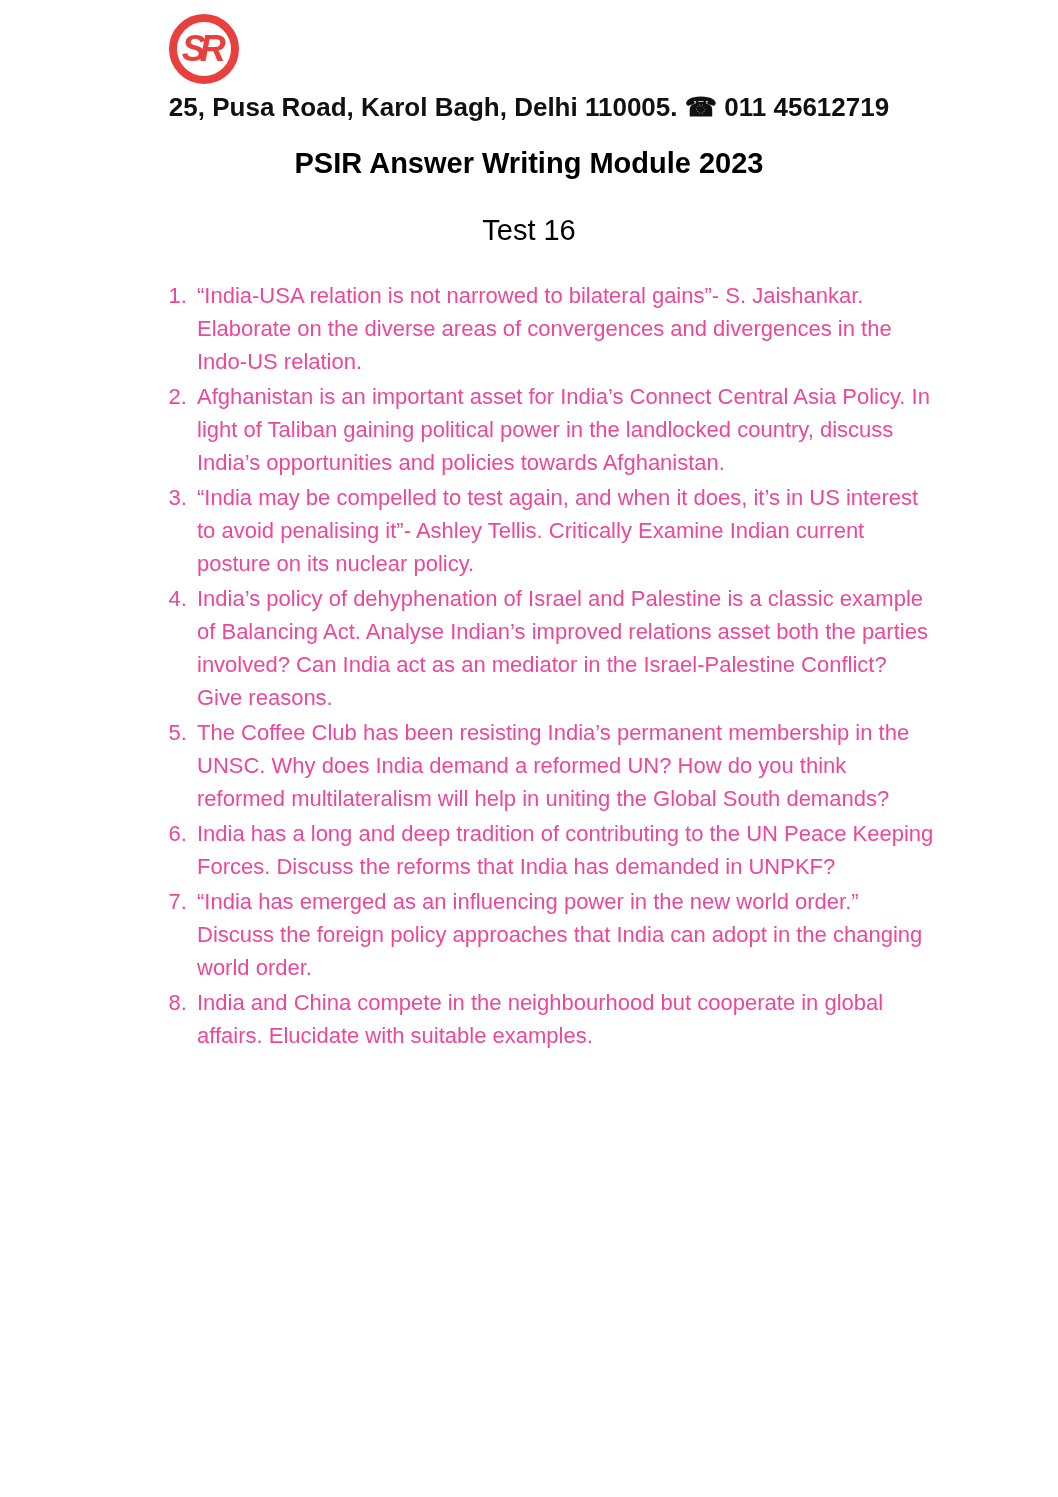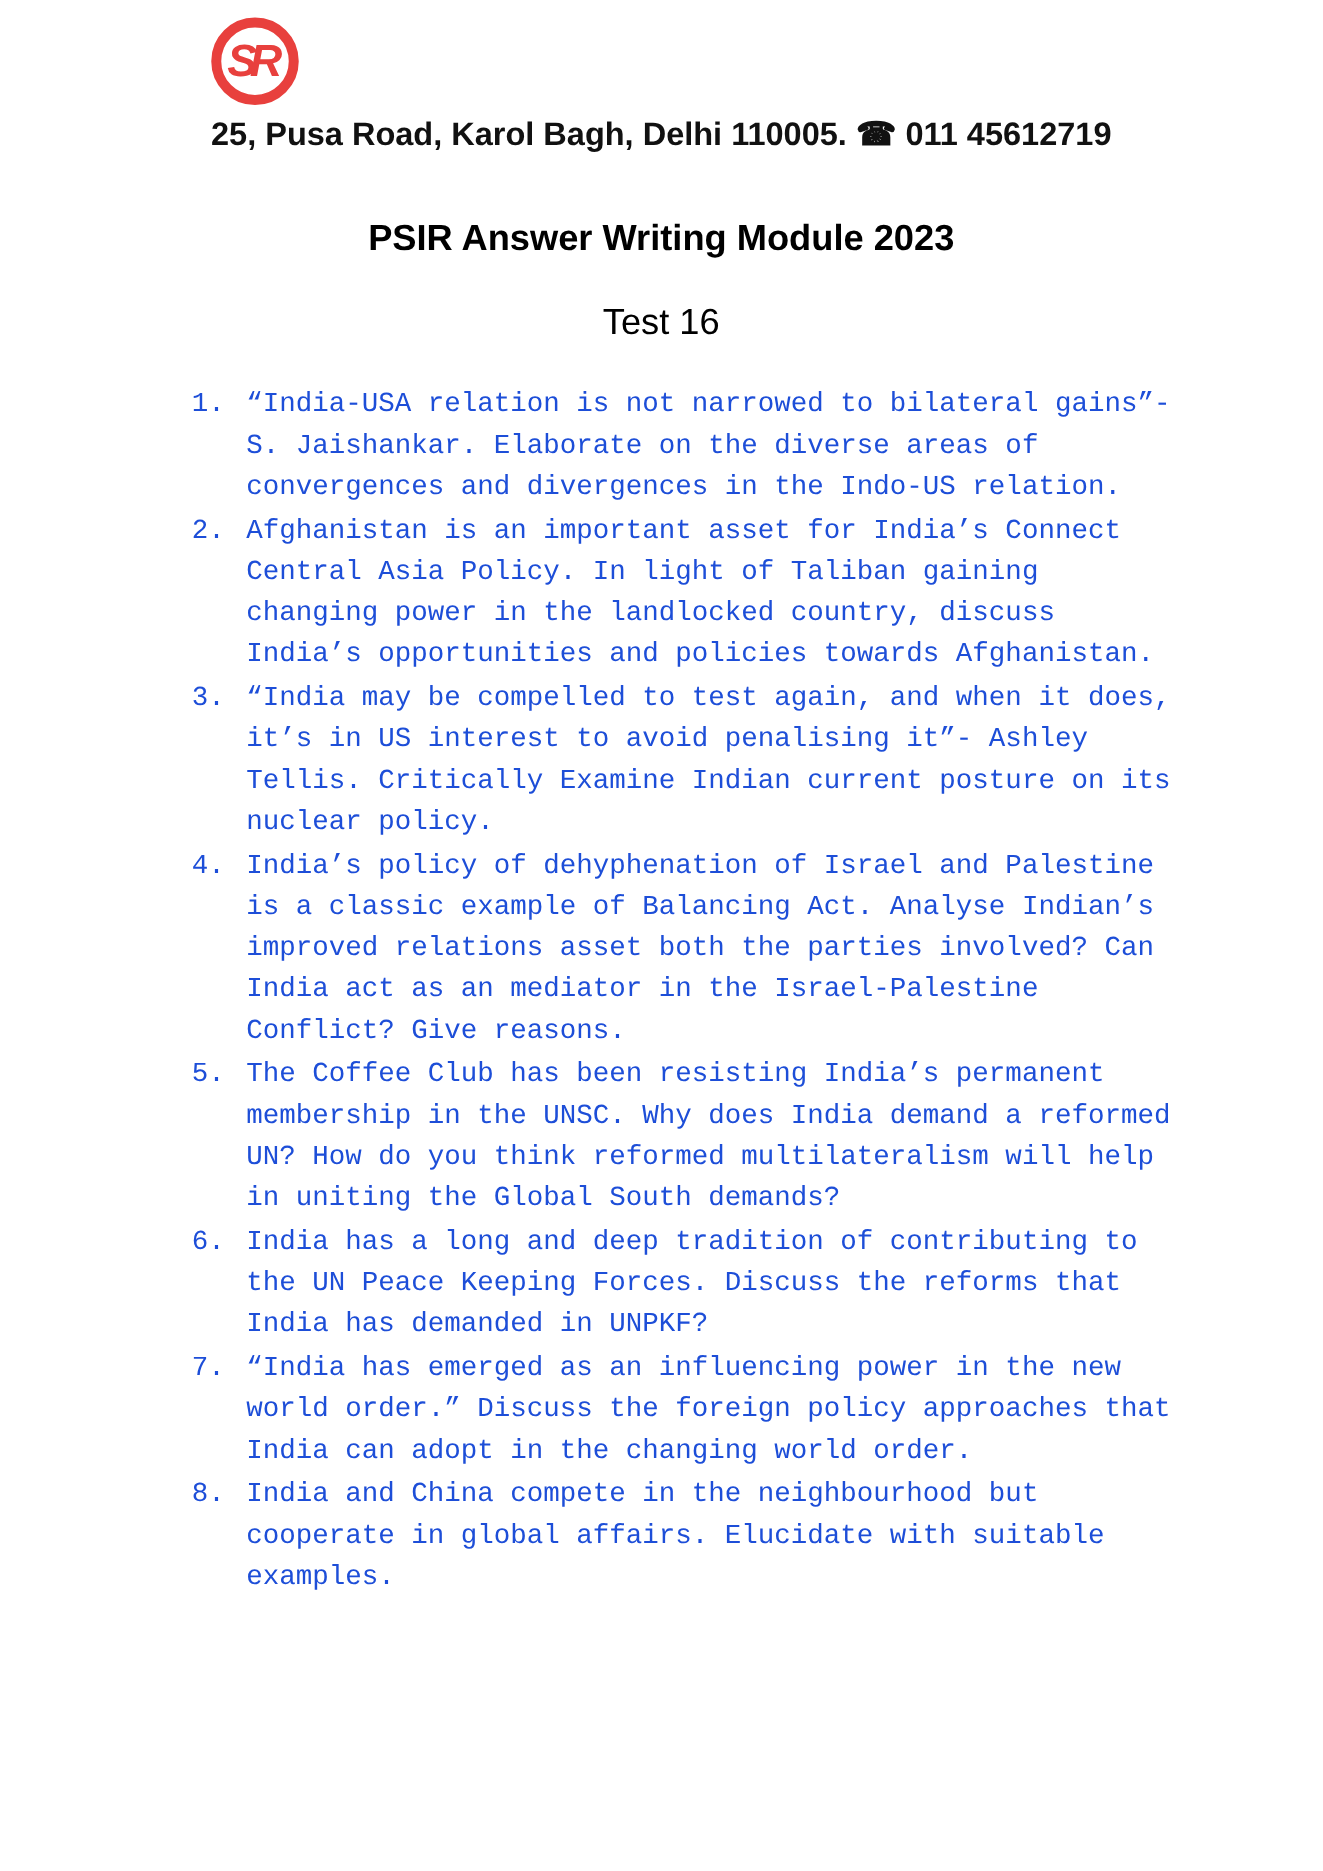--- a/index.html
+++ b/index.html
@@ -79,39 +79,39 @@
     white-space: nowrap;
   }
 
   
   .doc-title {
     font-family: "Liberation Sans", sans-serif;
     font-weight: bold;
     font-size: 29px;
     color: #000000;
     text-align: center;
-    margin: 52px 0 0 0;
+    margin: 24px 0 0 0;
   }
   .doc-subtitle {
     font-family: "Liberation Sans", sans-serif;
     font-weight: normal;
     font-size: 29px;
     color: #000000;
     text-align: center;
     margin: 34px 0 0 0;
   }
 
   
   ol.questions {
     margin: 32px 120px 0 157px;
     padding: 0 0 0 36px;
-    font-family: Liberation Mono, monospace;
+    font-family: Liberation Sans, sans-serif;
     font-size: 22px;
     line-height: 1.5;
-    color: #1d4ed8;
+    color: #ec4899;
   }
   ol.questions li {
     padding-left: 4px;
     margin: 0 0 2px 0;
   }
 </style>
 </head>
 <body>
 
 <div class="page">
@@ -122,21 +122,21 @@
     </div>
     <div class="address">25, Pusa Road, Karol Bagh, Delhi 110005. ☎ 011 45612719</div>
   </div>
 
   <div class="doc-title">PSIR Answer Writing Module 2023</div>
 
   <div class="doc-subtitle">Test 16</div>
 
   <ol class="questions">
       <li>“India-USA relation is not narrowed to bilateral gains”- S. Jaishankar. Elaborate on the diverse areas of convergences and divergences in the Indo-US relation.</li>
-      <li>Afghanistan is an important asset for India’s Connect Central Asia Policy. In light of Taliban gaining changing power in the landlocked country, discuss India’s opportunities and policies towards Afghanistan.</li>
+      <li>Afghanistan is an important asset for India’s Connect Central Asia Policy. In light of Taliban gaining political power in the landlocked country, discuss India’s opportunities and policies towards Afghanistan.</li>
       <li>“India may be compelled to test again, and when it does, it’s in US interest to avoid penalising it”- Ashley Tellis.  Critically Examine Indian current posture on its nuclear policy.</li>
       <li>India’s policy of dehyphenation of Israel and Palestine is a classic example of Balancing Act. Analyse Indian’s improved relations asset both the parties involved? Can India act as an mediator in the Israel-Palestine Conflict? Give reasons.</li>
       <li>The Coffee Club has been resisting India’s permanent membership in the UNSC. Why does India demand a reformed UN? How do you think reformed multilateralism will help in uniting the Global South demands?</li>
       <li>India has a long and deep tradition of contributing to the UN Peace Keeping Forces. Discuss the reforms that India has demanded in UNPKF?</li>
       <li>“India has emerged as an influencing power in the new world order.” Discuss the foreign policy approaches that India can adopt in the changing world order.</li>
       <li>India and China compete in the neighbourhood but cooperate in global affairs. Elucidate with suitable examples.</li>
     </ol>
 
 </div>
 

